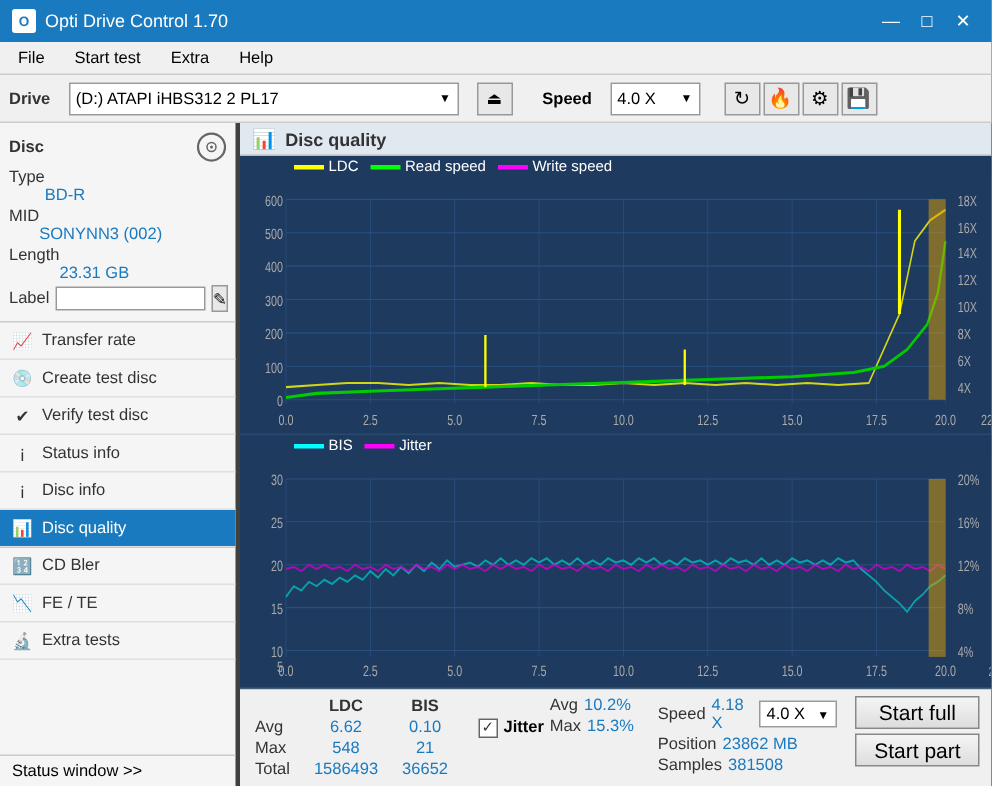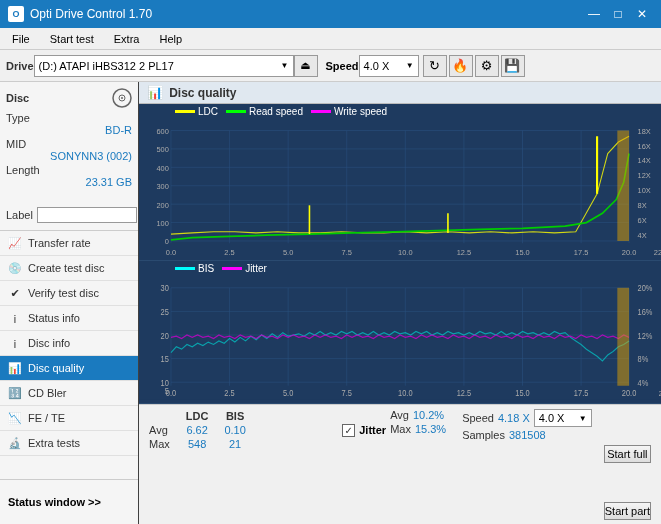--- a/index.html
+++ b/index.html
@@ -10,51 +10,51 @@
     .titlebar-left { display: flex; align-items: center; gap: 6px; font-size: 12px; font-weight: 500; }
     .titlebar-icon { width: 16px; height: 16px; background: #fff; border-radius: 2px; display: flex; align-items: center; justify-content: center; font-size: 9px; color: #1a7abf; font-weight: bold; }
     .titlebar-controls { display: flex; gap: 2px; }
     .titlebar-btn { width: 22px; height: 18px; border: none; cursor: pointer; font-size: 12px; display: flex; align-items: center; justify-content: center; color: white; background: transparent; }
 
     
     .menubar { background: #f0f0f0; border-bottom: 1px solid #ccc; display: flex; padding: 2px 4px; gap: 4px; height: 22px; align-items: center; }
     .menu-item { padding: 2px 8px; cursor: pointer; font-size: 11px; }
 
     
-    .drivebar { background: #f0f0f0; border-bottom: 1px solid #ccc; display: flex; align-items: center; padding: 3px 6px; gap: 0; height: 32px; }
+    .drivebar { background: #f0f0f0; border-bottom: 1px solid #ccc; display: flex; align-items: center; padding: 3px 6px; gap: 12px; height: 32px; }
     .drive-label { font-size: 11px; font-weight: bold; color: #333; }
     .drive-select { display: flex; align-items: center; border: 1px solid #999; background: white; padding: 1px 4px; flex: 1; max-width: 260px; font-size: 11px; height: 22px; justify-content: space-between; }
     .drive-eject { width: 24px; height: 22px; border: 1px solid #999; background: #e8e8e8; display: flex; align-items: center; justify-content: center; cursor: pointer; }
     .speed-label { font-size: 11px; font-weight: bold; margin-left: 8px; }
     .speed-select { border: 1px solid #999; background: white; padding: 1px 4px; font-size: 11px; height: 22px; width: 60px; display: flex; align-items: center; justify-content: space-between; }
     .toolbar-icons { display: flex; gap: 2px; margin-left: 4px; }
     .toolbar-icon-btn { width: 24px; height: 22px; border: 1px solid #999; background: #e8e8e8; display: flex; align-items: center; justify-content: center; cursor: pointer; font-size: 13px; }
 
     
     .main { display: flex; height: calc(524px - 28px - 22px - 32px); }
 
     
-    .sidebar { width: 139px; background: #f5f5f5; border-right: 1px solid #404040; display: flex; flex-direction: column; }
+    .sidebar { width: 160px; background: #f5f5f5; border-right: 3px solid #404040; display: flex; flex-direction: column; }
     .disc-panel { border-bottom: 1px solid #ccc; padding: 6px; }
     .disc-header { display: flex; align-items: center; justify-content: space-between; margin-bottom: 4px; }
     .disc-title { font-weight: bold; font-size: 11px; color: #333; }
     .disc-icon { width: 20px; height: 20px; }
-    .disc-row { display: flex; justify-content: space-between; margin-bottom: 2px; font-size: 11px; }
+    .disc-row { display: flex; margin-bottom: 2px; font-size: 11px; }
     .disc-key { color: #333; }
     .disc-val { color: #1a7abf; font-weight: 500; margin-top: 12px; }
-    .disc-label-row { display: flex; align-items: center; gap: 4px; margin-top: 18px; }
+    .disc-label-row { display: flex; align-items: center; gap: 4px; margin-top: 2px; }
     .disc-label-input { border: 1px solid #999; height: 16px; width: 100px; font-size: 10px; padding: 1px 2px; }
     .disc-label-btn { width: 18px; height: 18px; border: 1px solid #999; background: #e8e8e8; display: flex; align-items: center; justify-content: center; cursor: pointer; font-size: 11px; }
 
     .nav-items { flex: 1; }
     .nav-item { display: flex; align-items: center; padding: 5px 8px; cursor: pointer; font-size: 11px; color: #333; border-bottom: 1px solid #e0e0e0; gap: 6px; }
     .nav-item.active { background: #1a7abf; color: white; }
     .nav-icon { width: 14px; height: 14px; display: flex; align-items: center; justify-content: center; font-size: 11px; flex-shrink: 0; }
 
-    .status-bar-left { border-top: 1px solid #ccc; padding: 16px 8px; font-size: 11px; font-weight: bold; cursor: pointer; display: flex; align-items: center; gap: 4px; }
+    .status-bar-left { border-top: 1px solid #ccc; padding: 4px 8px; font-size: 11px; font-weight: normal; cursor: pointer; display: flex; align-items: center; gap: 4px; }
 
     
     .right-panel { flex: 1; display: flex; flex-direction: column; background: #1e3a5f; overflow: hidden; }
 
     
     .panel-header { background: #e0e8f0; border-bottom: 1px solid #bbb; display: flex; align-items: center; padding: 3px 8px; gap: 6px; height: 22px; }
     .panel-header-icon { color: #1a7abf; font-size: 13px; }
     .panel-title { font-weight: bold; font-size: 12px; color: #333; }
 
     
@@ -78,21 +78,21 @@
     .jitter-label { font-weight: bold; }
     .jitter-val { color: #1a7abf; }
 
     .speed-section { display: flex; flex-direction: column; gap: 2px; font-size: 11px; padding: 0 8px; }
     .speed-row { display: flex; align-items: center; gap: 4px; }
     .speed-row .key { color: #333; }
     .speed-row .val { color: #1a7abf; }
     .speed-dropdown { border: 1px solid #999; background: white; padding: 1px 4px; font-size: 11px; height: 18px; width: 58px; display: flex; align-items: center; justify-content: space-between; cursor: pointer; }
 
     .start-buttons { display: flex; flex-direction: column; gap: 3px; padding: 0 4px; }
-    .start-btn { border: 1px solid #888; background: linear-gradient(to bottom, #f5f5f5, #ddd); padding: 2px 0; cursor: pointer; font-size: 11px; white-space: nowrap; text-align: center; margin-top: 36px; }
+    .start-btn { border: 1px solid #888; background: linear-gradient(to bottom, #f5f5f5, #ddd); padding: 2px 12px; cursor: pointer; font-size: 14px; white-space: nowrap; text-align: center; }
 
     
     .legend { display: flex; align-items: center; gap: 8px; padding: 1px 4px; background: #1e3a5f; }
     .legend-item { display: flex; align-items: center; gap: 3px; font-size: 10px; color: white; }
     .legend-color { width: 20px; height: 3px; }
 
     .chevron-down { font-size: 8px; }
   </style>
 </head>
 <body>
@@ -384,20 +384,25 @@
             <tr>
               <td class="label">Avg</td>
               <td>6.62</td>
               <td>0.10</td>
             </tr>
             <tr>
               <td class="label">Max</td>
               <td>548</td>
               <td>21</td>
             </tr>
+            <tr>
+              <td class="label">Total</td>
+              <td>1586493</td>
+              <td>36652</td>
+            </tr>
           </tbody>
         </table>
       </div>
 
       <div class="jitter-section">
         <div class="checkbox checked"></div>
         <span class="jitter-label">Jitter</span>
         <div style="display:flex; flex-direction:column; gap:2px; font-size:11px;">
           <div style="display:flex; gap:4px;">
             <span style="color:#333;">Avg</span>
@@ -414,20 +419,24 @@
       <div class="speed-section">
         <div class="speed-row">
           <span class="key">Speed</span>
           <span class="val">4.18 X</span>
           <div class="speed-dropdown">
             <span>4.0 X</span>
             <span class="chevron-down">▼</span>
           </div>
         </div>
         <div class="speed-row">
+          <span class="key">Position</span>
+          <span class="val">23862 MB</span>
+        </div>
+        <div class="speed-row">
           <span class="key">Samples</span>
           <span class="val">381508</span>
         </div>
       </div>
 
       <div class="start-buttons">
         <button class="start-btn">Start full</button>
         <button class="start-btn">Start part</button>
       </div>
     </div>

